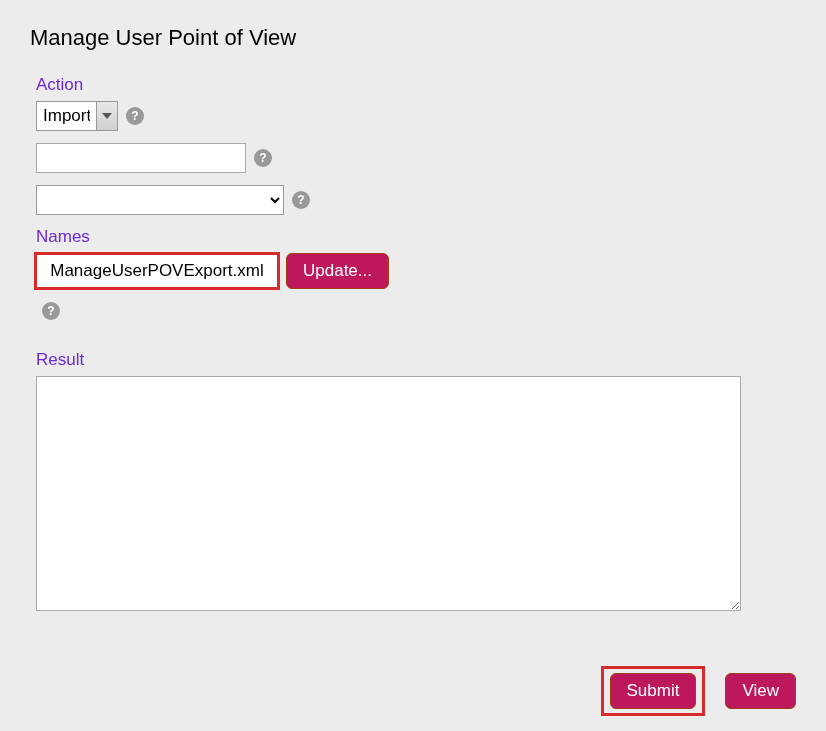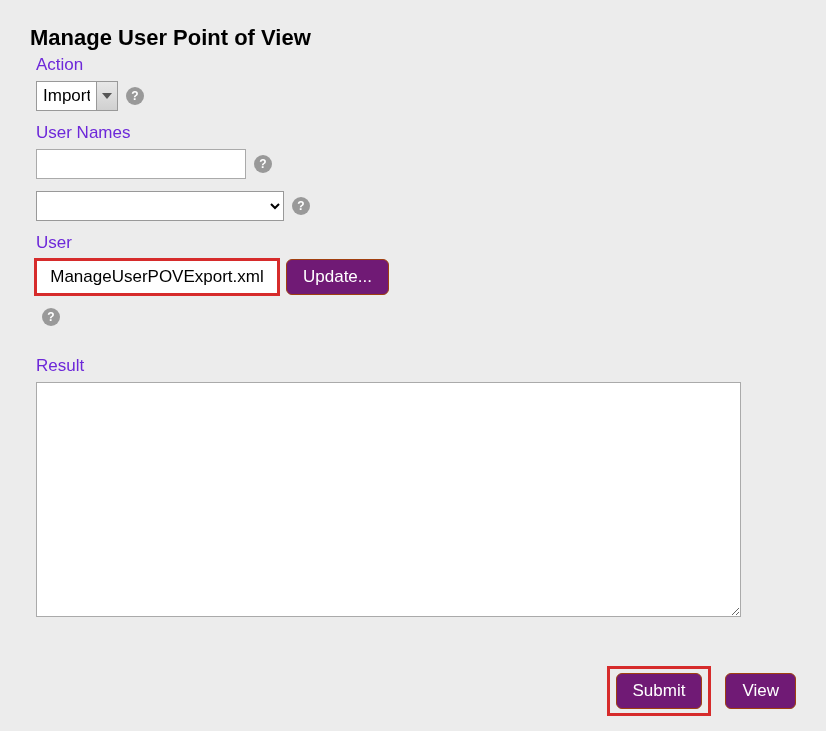--- a/index.html
+++ b/index.html
@@ -10,23 +10,23 @@
     body {
       font-family: Arial, Helvetica, sans-serif;
       background: #ececec;
       width: 826px;
       height: 731px;
       padding: 25px 30px;
       position: relative;
     }
     .dialog-title {
       font-size: 22px;
-      font-weight: bold;
+      font-weight: normal;
       color: #000;
-      margin-bottom: 4px;
+      margin-bottom: 24px;
     }
     .field-group {
       margin-bottom: 12px;
       padding-left: 6px;
     }
     .field-label {
       font-size: 17px;
       color: #6d28d9;
       margin-bottom: 6px;
       display: block;
@@ -100,21 +100,21 @@
       background: #fff;
       height: 34px;
       width: 242px;
     }
     .highlight-red {
       outline: 3px solid #d62b2b;
       outline-offset: -1px;
       text-align: center;
     }
     .btn-orange {
-      background: #701a75;
+      background: #be185d;
       color: #fff;
       border: 1px solid #a04010;
       border-radius: 6px;
       font-size: 17px;
       padding: 7px 16px;
       cursor: pointer;
     }
     .help-standalone {
       margin-top: 12px;
       margin-left: 6px;
@@ -129,21 +129,21 @@
       font-size: 15px;
       padding: 6px;
       font-family: Arial, sans-serif;
     }
     .button-bar {
       position: absolute;
       right: 30px;
       bottom: 15px;
       display: flex;
       align-items: center;
-      gap: 14px;
+      gap: 20px;
     }
     .submit-highlight {
       padding: 4px 6px;
       border: 3px solid #d62b2b;
       display: inline-block;
     }
     .result-section {
       margin-top: 30px;
       padding-left: 6px;
     }
@@ -162,38 +162,37 @@
         <svg viewBox="0 0 10 6">
             <path d="M0 0 L5 6 L10 0 Z" fill="#555"></path>
           </svg>
       </div>
     </div>
     <span class="help-icon">?</span>
   </div>
 </div>
 
 <div class="field-group">
-  <label class="field-label">User Names</label>
   <div class="field-row">
     <input type="text" class="text-input" value="" style="">
     <span class="help-icon">?</span>
   </div>
 </div>
 
 <div class="field-group">
   <div class="field-row">
     <select class="data-source-select">
       <option></option>
     </select>
     <span class="help-icon">?</span>
   </div>
 </div>
 
 <div class="field-group">
-  <label class="field-label">User</label>
+  <label class="field-label">Names</label>
   <div class="field-row">
     <input type="text" class="name-input highlight-red" value="ManageUserPOVExport.xml" style="">
     <button class="btn-orange">Update...</button>
   </div>
   <div class="help-standalone">
     <span class="help-icon">?</span>
   </div>
 </div>
 
 <div class="result-section">

